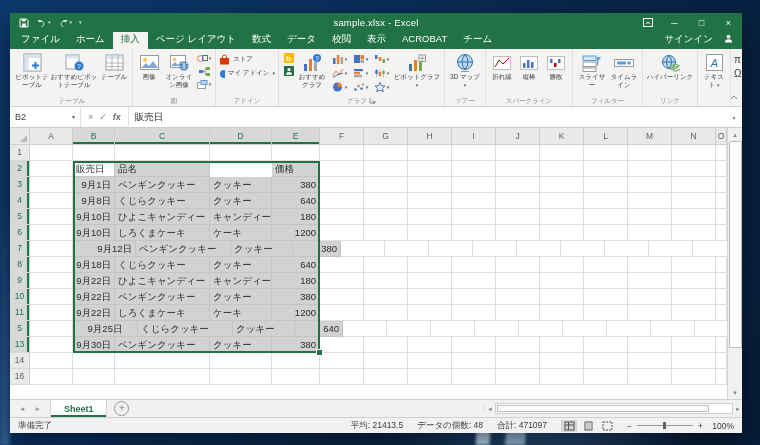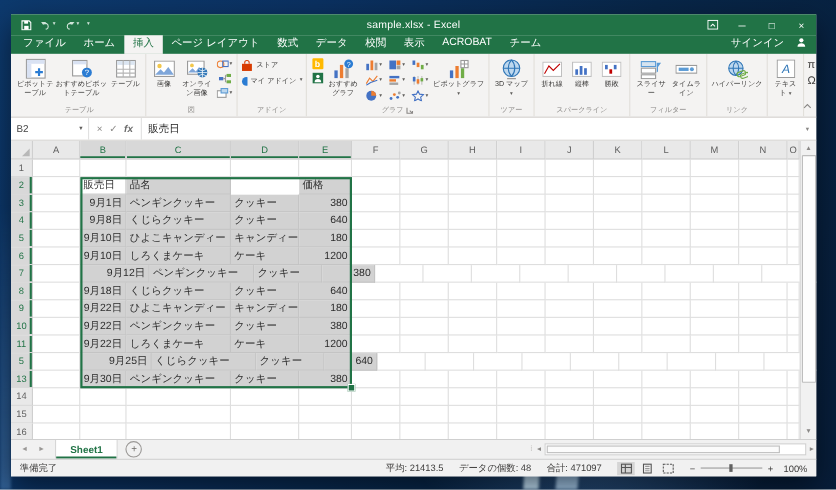--- a/index.html
+++ b/index.html
@@ -789,21 +789,21 @@
           <div class="gc" style="width: 44px;"></div>
           <div class="gc" style="width: 44px;"></div>
           <div class="gc" style="width: 44px;"></div>
           <div class="gc" style="width: 44px;"></div>
           <div class="gc" style="width: 44px;"></div>
           <div class="gc" style="width: 11px;"></div>
         </div>
         <div class="grow">
           <div class="rh selh">5</div>
           <div class="gc" style="width: 43px;"></div>
-          <div class="gc sel ar" style="width: 65px;">9月25日</div>
+          <div class="gc sel ar" style="width: 65px; text-align: center;">9月25日</div>
           <div class="gc sel" style="width: 95px;">くじらクッキー</div>
           <div class="gc sel" style="width: 62px;">クッキー</div>
           <div class="gc sel ar" style="width: 48px;">640</div>
           <div class="gc" style="width: 44px;"></div>
           <div class="gc" style="width: 44px;"></div>
           <div class="gc" style="width: 44px;"></div>
           <div class="gc" style="width: 44px;"></div>
           <div class="gc" style="width: 44px;"></div>
           <div class="gc" style="width: 44px;"></div>
           <div class="gc" style="width: 44px;"></div>
@@ -824,38 +824,20 @@
           <div class="gc" style="width: 44px;"></div>
           <div class="gc" style="width: 44px;"></div>
           <div class="gc" style="width: 44px;"></div>
           <div class="gc" style="width: 44px;"></div>
           <div class="gc" style="width: 44px;"></div>
           <div class="gc" style="width: 44px;"></div>
           <div class="gc" style="width: 11px;"></div>
         </div>
         <div class="grow">
           <div class="rh">14</div>
-          <div class="gc" style="width: 43px;"></div>
-          <div class="gc" style="width: 42px;"></div>
-          <div class="gc" style="width: 95px;"></div>
-          <div class="gc" style="width: 62px;"></div>
-          <div class="gc" style="width: 48px;"></div>
-          <div class="gc" style="width: 44px;"></div>
-          <div class="gc" style="width: 44px;"></div>
-          <div class="gc" style="width: 44px;"></div>
-          <div class="gc" style="width: 44px;"></div>
-          <div class="gc" style="width: 44px;"></div>
-          <div class="gc" style="width: 44px;"></div>
-          <div class="gc" style="width: 44px;"></div>
-          <div class="gc" style="width: 44px;"></div>
-          <div class="gc" style="width: 44px;"></div>
-          <div class="gc" style="width: 11px;"></div>
-        </div>
-        <div class="grow">
-          <div class="rh">15</div>
           <div class="gc" style="width: 43px;"></div>
           <div class="gc" style="width: 42px;"></div>
           <div class="gc" style="width: 95px;"></div>
           <div class="gc" style="width: 62px;"></div>
           <div class="gc" style="width: 48px;"></div>
           <div class="gc" style="width: 44px;"></div>
           <div class="gc" style="width: 44px;"></div>
           <div class="gc" style="width: 44px;"></div>
           <div class="gc" style="width: 44px;"></div>
           <div class="gc" style="width: 44px;"></div>

